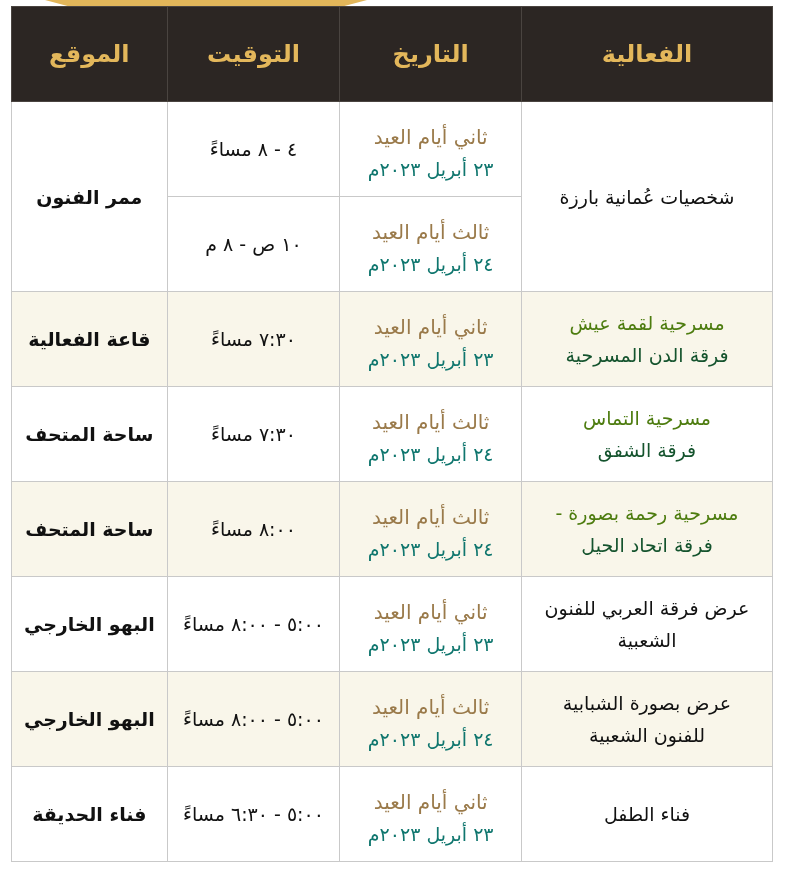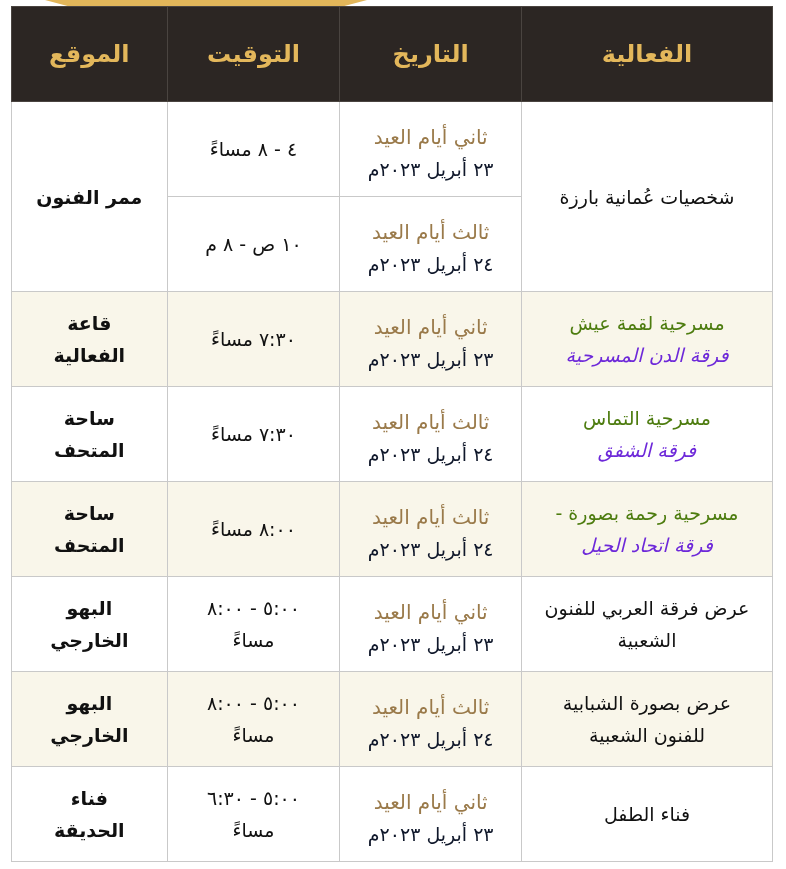--- a/index.html
+++ b/index.html
@@ -2,30 +2,30 @@
 <html><head>
 <meta charset="utf-8">
 <style>
   html, body { margin: 0; padding: 0; background: #ffffff; }
   body { width: 786px; height: 869px; position: relative; overflow: hidden;
          font-family: "DejaVu Sans", "Liberation Sans", sans-serif; }
   .tab { position: absolute; left: 45px; top: 0; width: 322px; height: 6px;
          background: #e2b65a; clip-path: polygon(0 0, 100% 0, 93% 100%, 7% 100%); }
   table { position: absolute; left: 11px; top: 6px; width: 762px; border-collapse: collapse;
           direction: rtl; table-layout: fixed; }
-  th, td { border: 1px solid #c9c9c9; text-align: center; vertical-align: middle; padding: 0 22px; }
+  th, td { border: 1px solid #c9c9c9; text-align: center; vertical-align: middle; padding: 0 6px; }
   thead th { background: #2c2623; color: #e3b75b; height: 94px; font-size: 24px; font-weight: bold;
              border-color: #4a4440; }
   td { font-size: 19px; color: #111; line-height: 32px; }
   tr.shade td { background: #f9f6ea; }
   .event-title { color: #4d7c0f; font-weight: normal; display: block; }
-  .event-sub { color: #6d28d9; display: block; font-style: italic; }
+  .event-sub { color: #14532d; display: block; }
   .event-plain { color: #111; display: block; }
   .day { color: #9a7a4a; display: block; font-size: 20px; margin-top: 8px; }
-  .date { color: #0f172a; display: block; }
+  .date { color: #0f766e; display: block; }
   .loc { font-weight: bold; margin-top: 8px; }
   .col-event { width: 250px; }
   .col-date { width: 181px; }
   .col-time { width: 172px; }
   .col-loc { width: 155px; }
   tr.r95 td { height: 94px; }
 </style>
 </head>
 <body>
 

